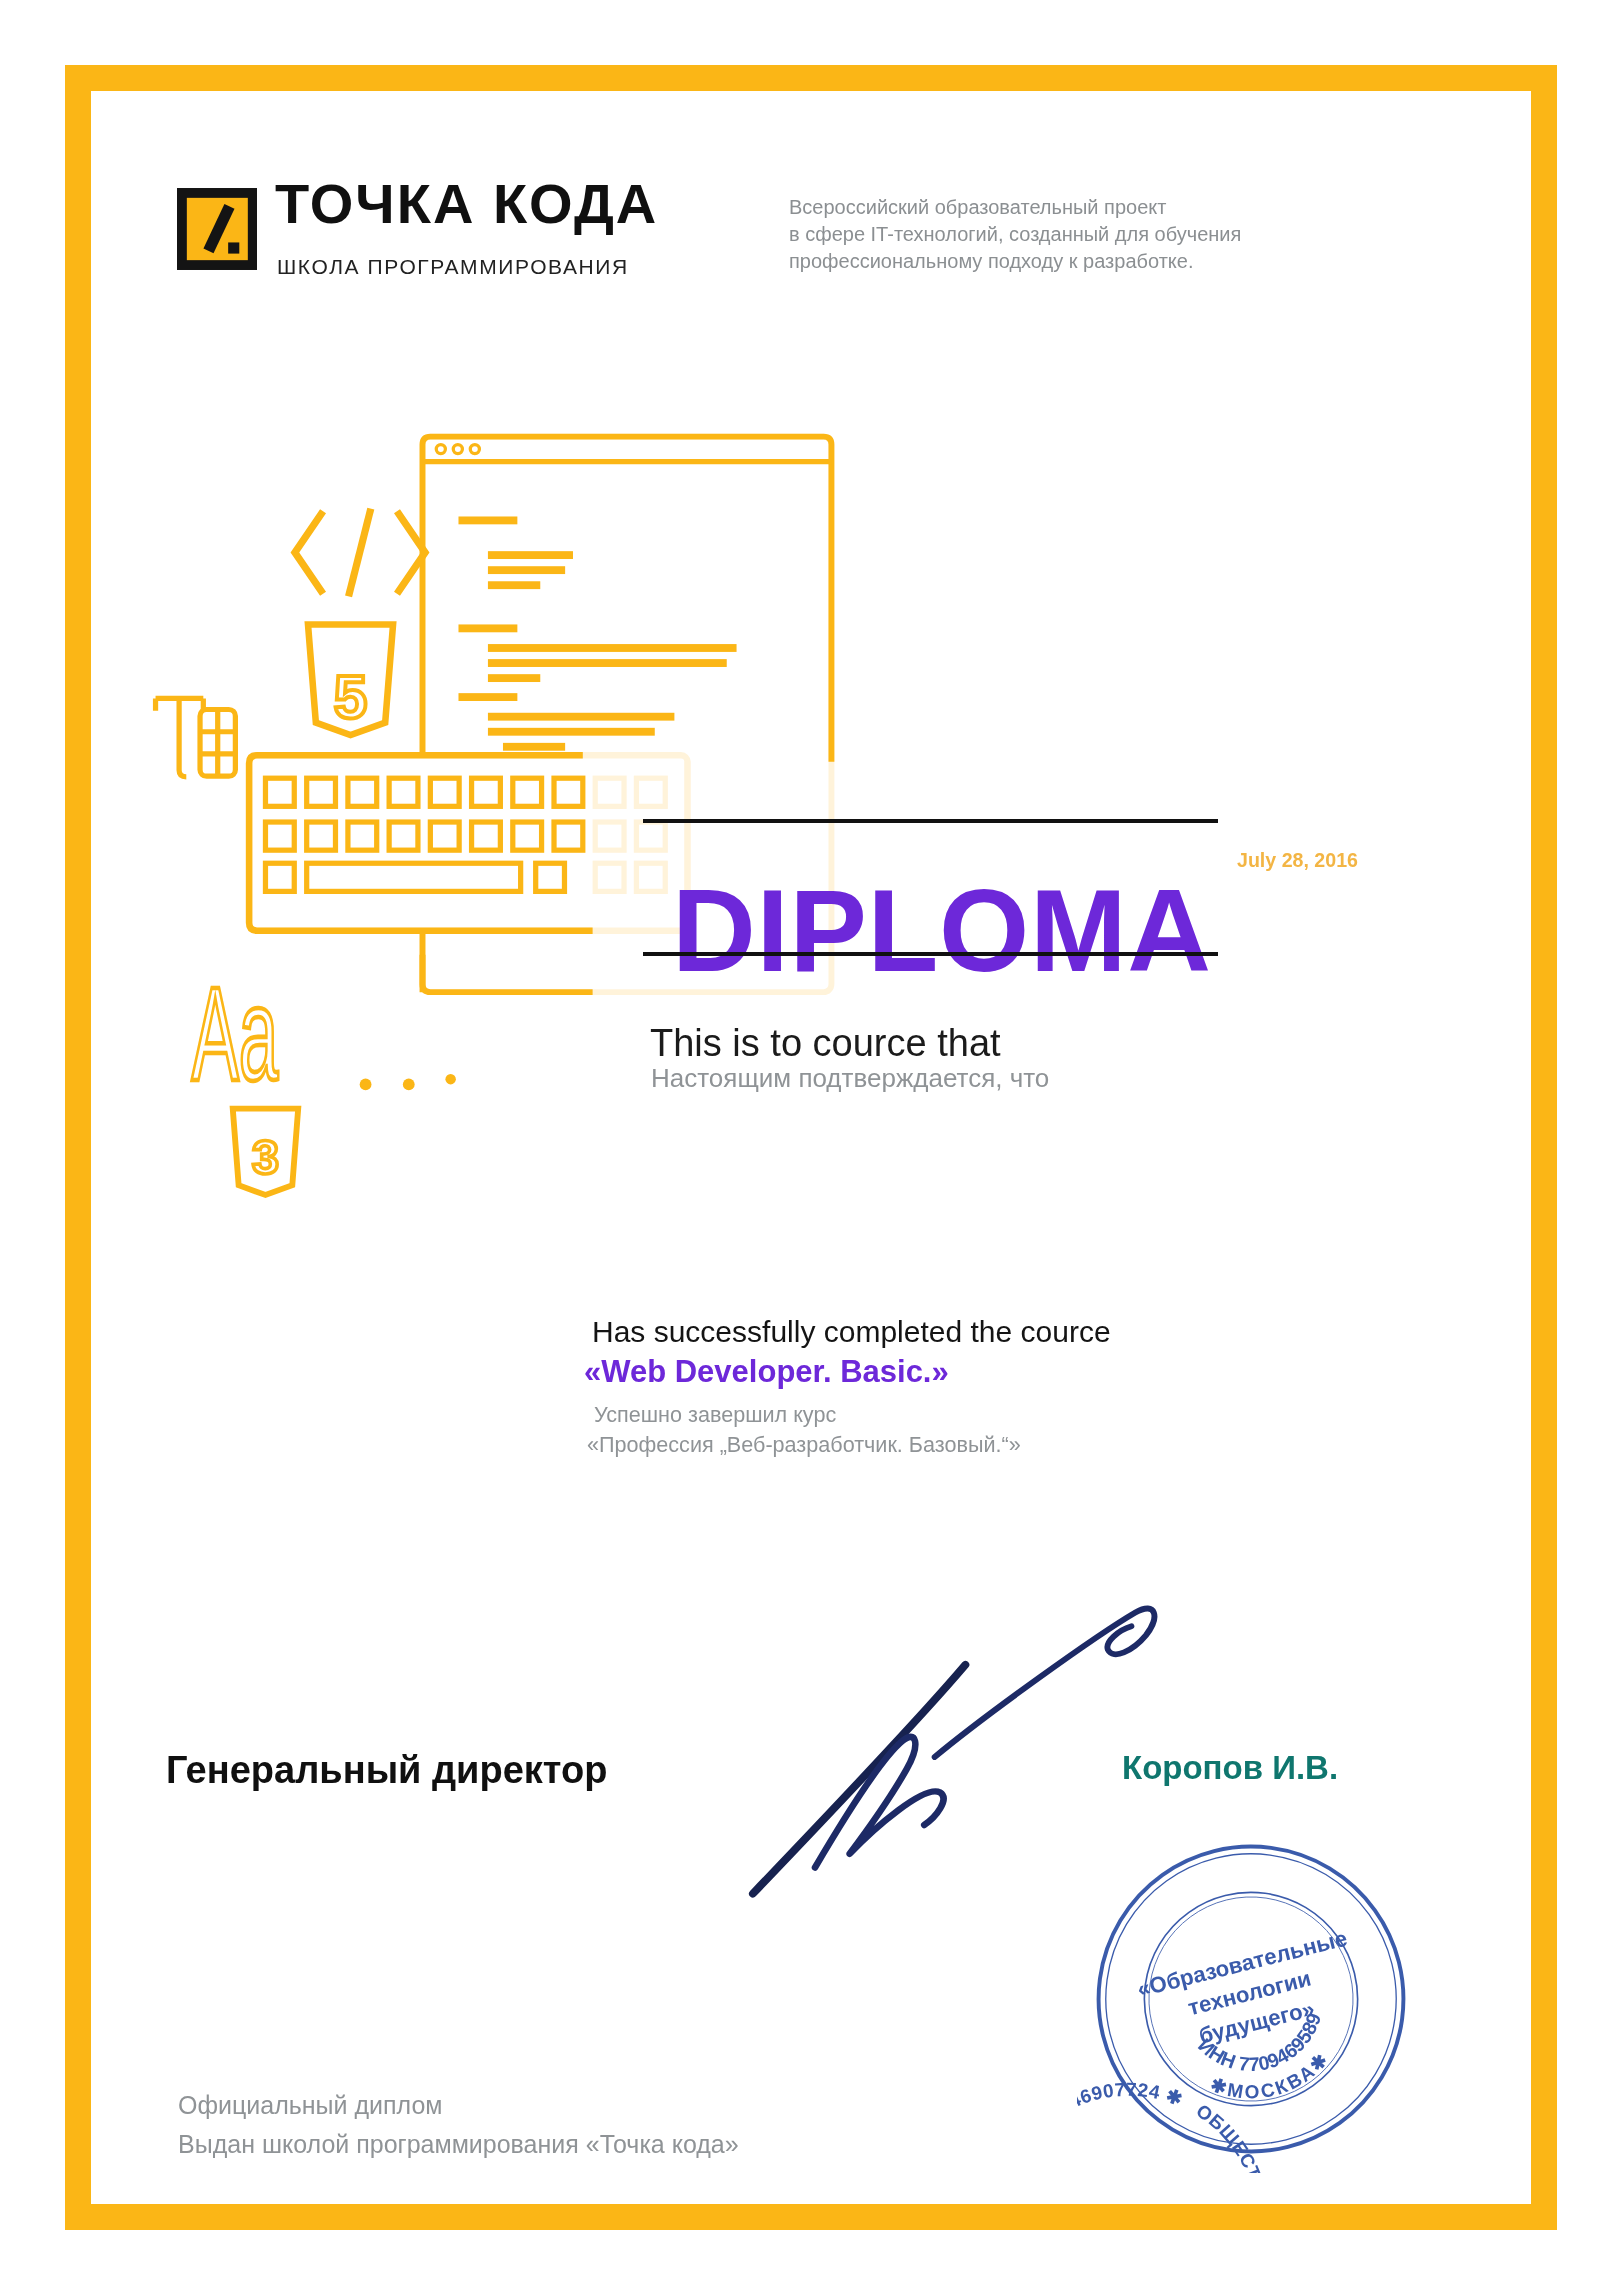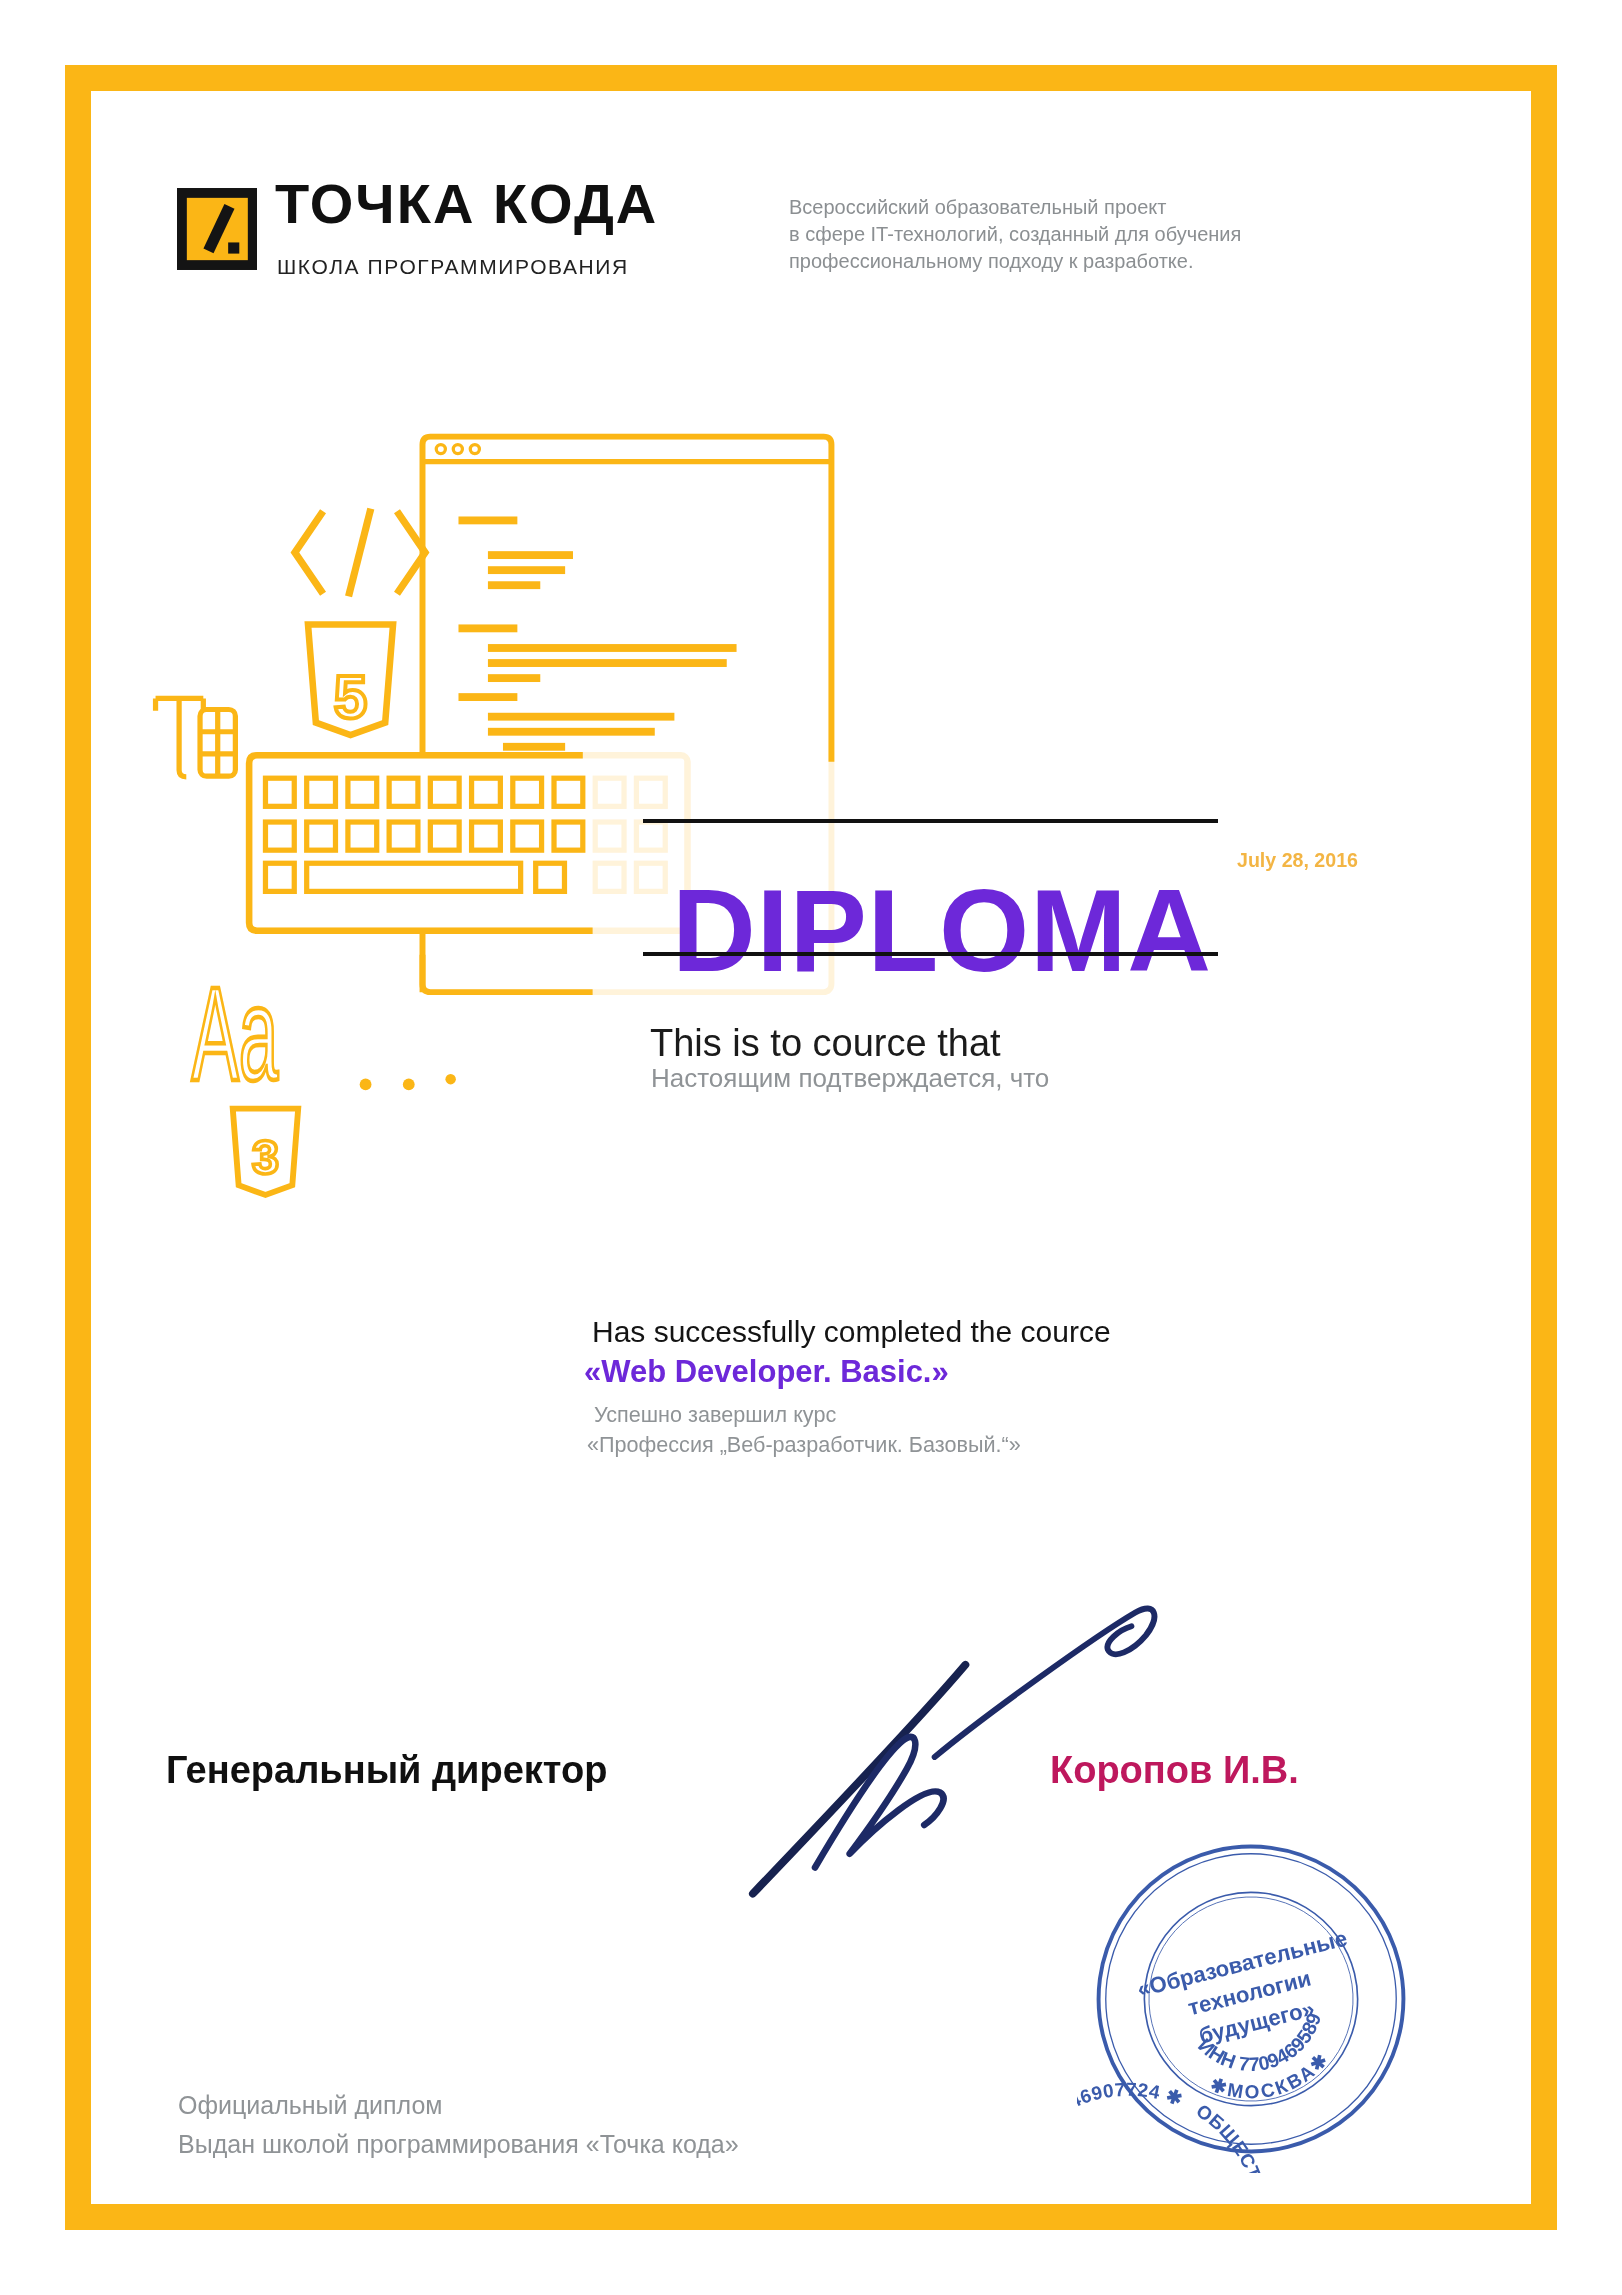--- a/index.html
+++ b/index.html
@@ -24,21 +24,21 @@
   .date{left:1237px;top:851px;font-size:19.6px;font-weight:700;color:#F3B544;}
   .certify-en{left:650px;top:1024px;font-size:38px;color:#1b1b1b;}
   .certify-ru{left:651px;top:1065px;font-size:26px;color:#8F9396;}
   
   .course-en{left:592px;top:1317px;font-size:30px;color:#141414;}
   .course-name{left:584px;top:1356px;font-size:31px;font-weight:700;color:#6d28d9;}
   .course-ru1{left:594px;top:1404px;font-size:21.6px;color:#8F9396;}
   .course-ru2{left:587px;top:1434px;font-size:21.6px;color:#8F9396;}
   
   .role{left:166px;top:1751px;font-size:38px;font-weight:700;color:#101010;}
-  .director{left:1050px;top:1751px;font-size:38px;font-weight:700;color:#be185d;}
+  .director{left:1122px;top:1751px;font-size:33px;font-weight:700;color:#0f766e;}
   
   .footer1{left:178px;top:2093px;font-size:25px;color:#8F9396;}
   .footer2{left:178px;top:2132px;font-size:25px;color:#8F9396;}
   svg{display:block;}
   svg text{font-family:"Liberation Sans",sans-serif;}
 </style>
 </head>
 <body>
 
 <div class="frame"></div>

